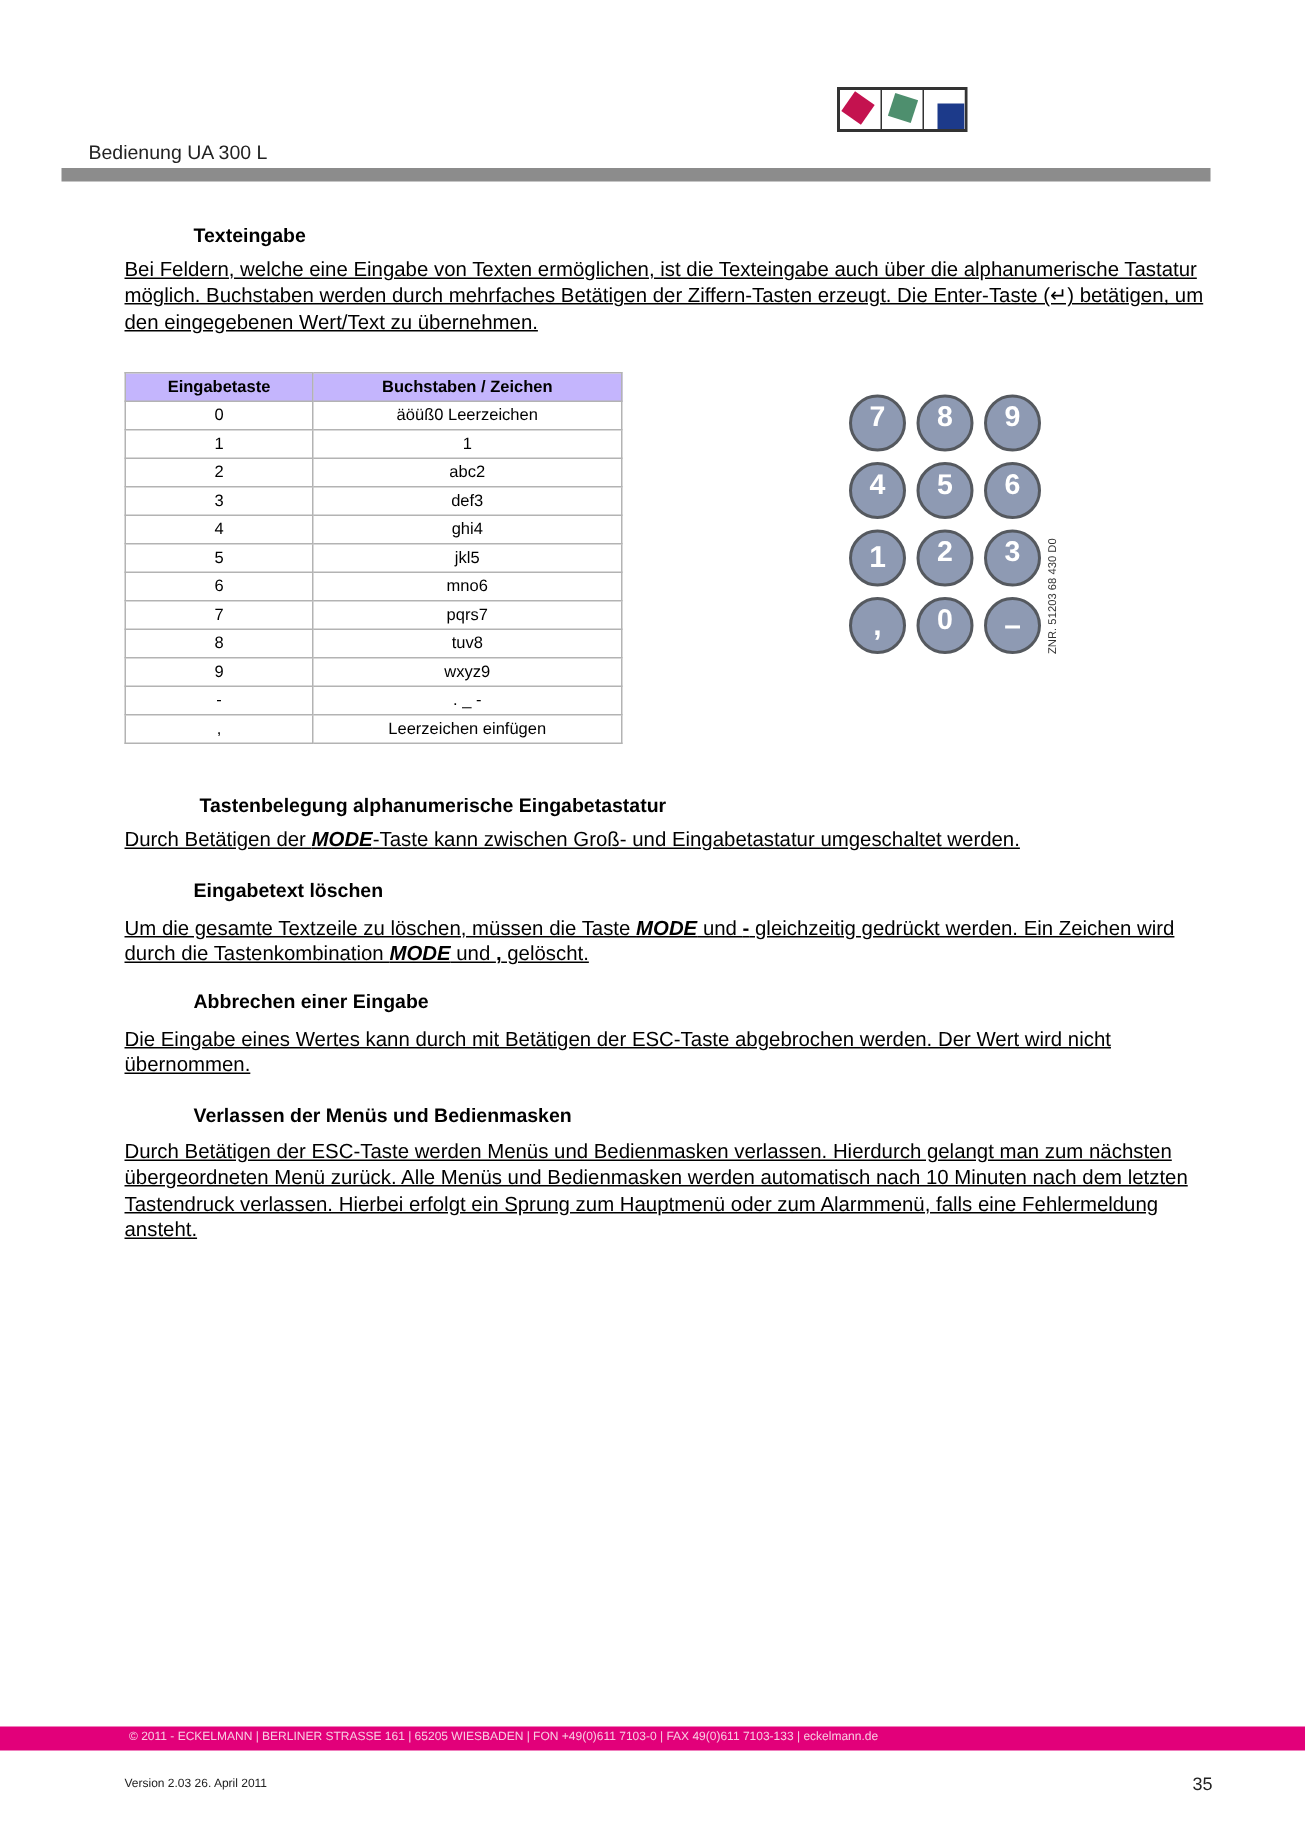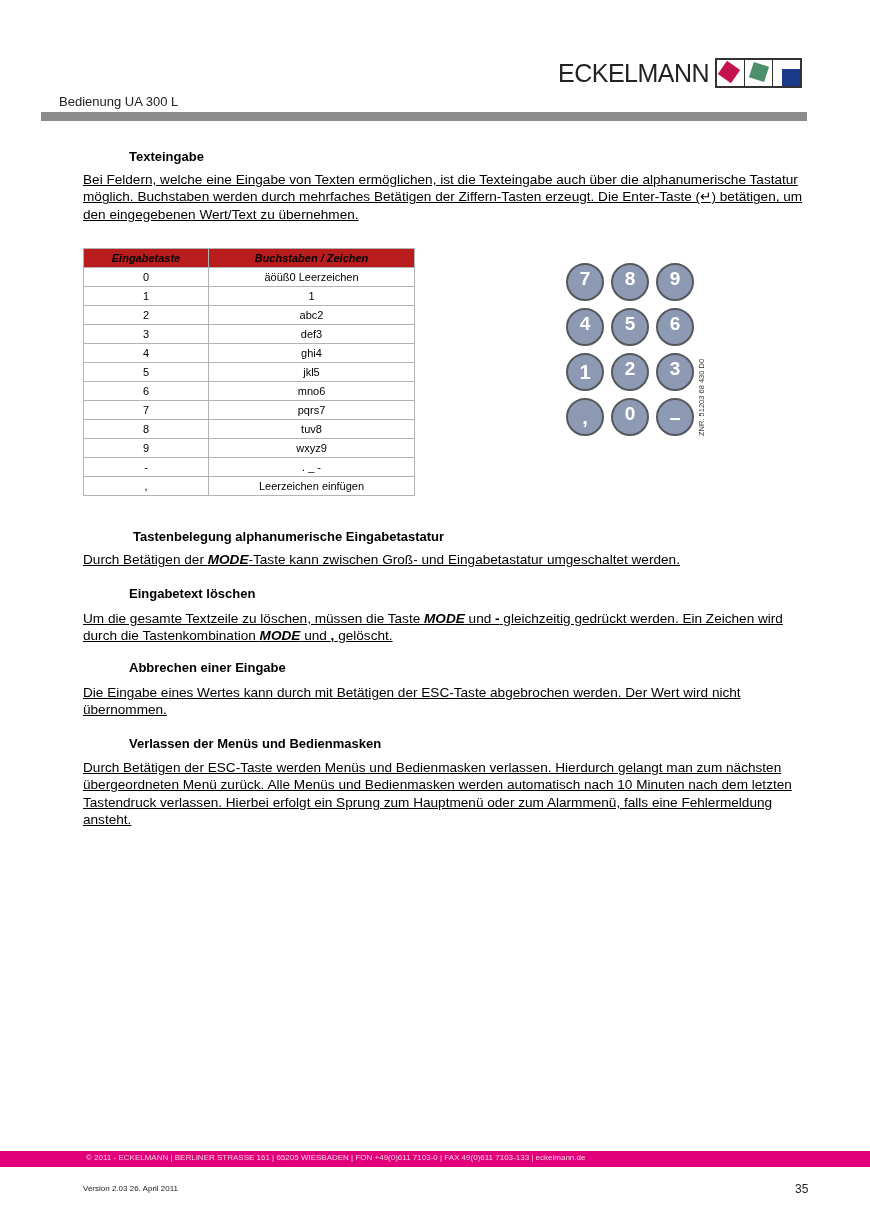--- a/index.html
+++ b/index.html
@@ -16,42 +16,41 @@
   .sq.blue { background: #1c3a8a; left: 9px; top: 9px; width: 18px; height: 17px; }
   .doc-title { position: absolute; left: 59px; top: 94px; font-size: 13px; color: #222; }
   .header-bar { position: absolute; left: 41px; top: 112px; width: 766px; height: 9px; background: #8c8c8c; }
   h3 { font-size: 13px; font-weight: bold; margin: 0; line-height: 16px; }
   p { font-size: 13.6px; line-height: 17.3px; margin: 0; }
   .sec-h { position: absolute; left: 83px; margin-left: 46px; }
   .sec-p { position: absolute; left: 83px; width: 730px; text-decoration: underline; }
 
   table.keys { position: absolute; left: 83px; top: 248px; border-collapse: collapse; width: 332px; font-size: 11px; }
   table.keys th, table.keys td { border: 1px solid #b3b3b3; text-align: center; height: 18px; padding: 0; }
-  table.keys th { background: #b91c1c; font-weight: bold; height: 18px; font-style: italic; }
+  table.keys th { background: #c4b5fd; font-weight: bold; height: 18px; }
   table.keys .c1 { width: 124px; }
 
   .keypad { position: absolute; left: 566px; top: 263px; width: 136px; height: 180px; }
   .key { position: absolute; width: 38px; height: 38px; border-radius: 50%; background: #8e9ab3;
          border: 2px solid #55595f; color: #fff; text-align: center; box-sizing: border-box; }
   .key .num { font-size: 19px; font-weight: bold; line-height: 20px; display: block; margin-top: 4px; }
   .key .sub { font-size: 7.5px; font-weight: bold; display: block; line-height: 9px; margin-top: 36px; }
   .key .solo { font-size: 20px; font-weight: bold; line-height: 34px; display: block; }
   .znr { position: absolute; left: 697px; top: 436px; transform-origin: left top; transform: rotate(-90deg);
          font-size: 7.5px; color: #333; white-space: nowrap; }
 
   .footer-bar { position: absolute; left: 0; top: 1151px; width: 870px; height: 16px; background: #e2007a; }
   .footer-text { position: absolute; left: 86px; top: 1153px; font-size: 8px; color: #f8cde2; white-space: nowrap; }
   .version { position: absolute; left: 83px; top: 1184px; font-size: 8px; color: #222; }
   .pagenum { position: absolute; left: 795px; top: 1182px; font-size: 12px; color: #222; }
 </style>
 </head>
 <body>
 
 <div class="logo">
-  <span class="logo-text">ECKELMANN</span>
   <div class="logo-boxes">
     <div class="logo-box">
         <div class="sq red"></div>
       </div>
     <div class="logo-box">
         <div class="sq green"></div>
       </div>
     <div class="logo-box">
         <div class="sq blue"></div>
       </div>

